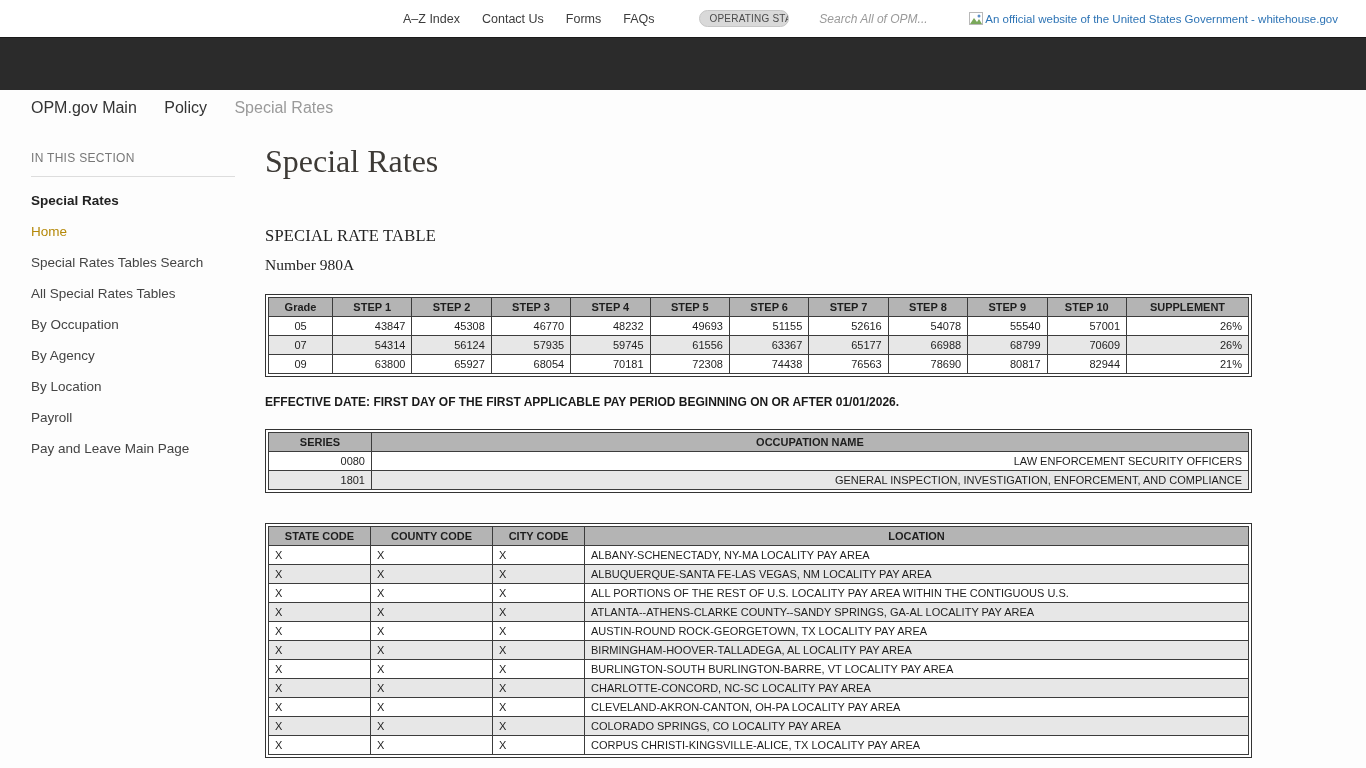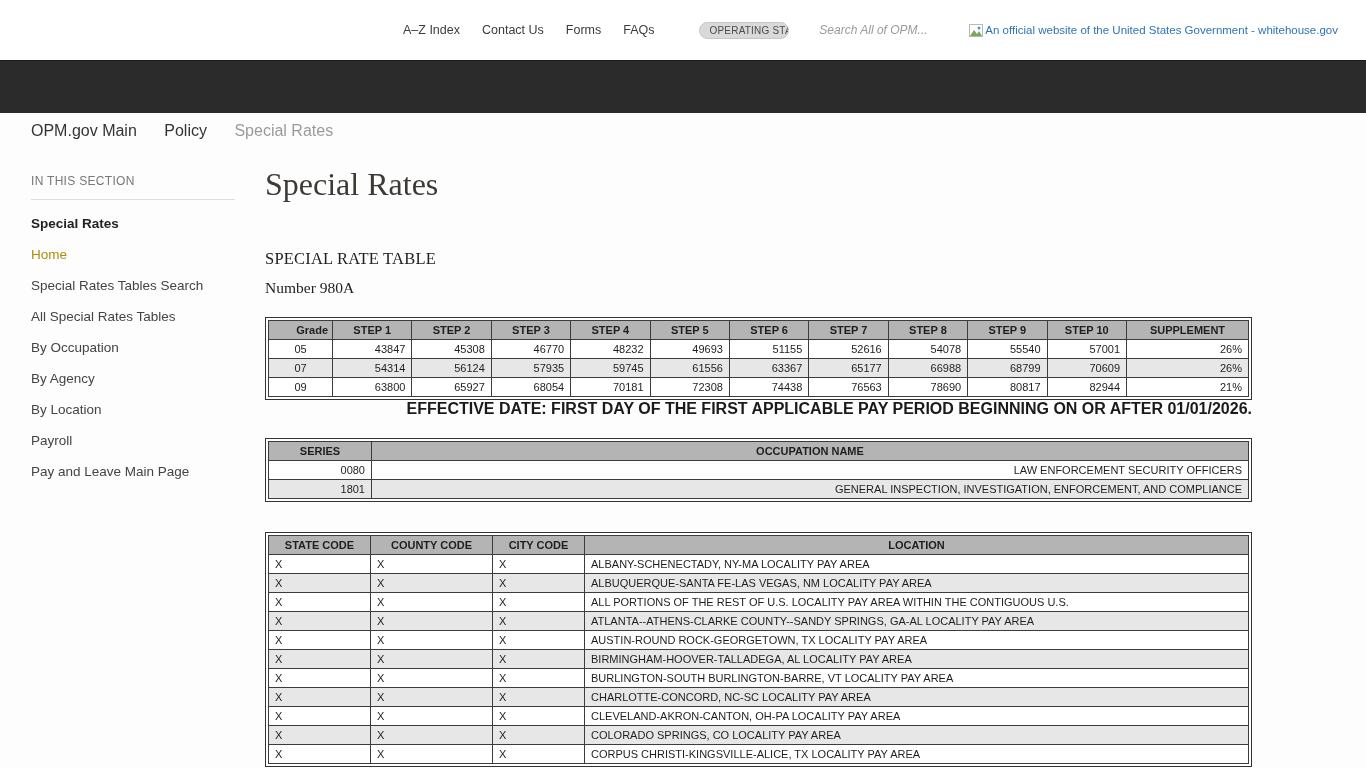--- a/index.html
+++ b/index.html
@@ -1,20 +1,20 @@
 <!DOCTYPE html>
 <html><head>
 <meta charset="utf-8">
 <style>
   * { margin:0; padding:0; box-sizing:border-box; }
   html,body { width:1366px; height:768px; overflow:hidden; background:#fdfdfd;
     font-family:"Liberation Sans", sans-serif; }
 
   
-  .topbar { height:60px; background:#ffffff; display:flex; align-items:center;
+  .topbar { height:37px; background:#ffffff; display:flex; align-items:center;
     padding-left:403px; padding-right:28px; }
   .topbar a.util-link { font-size:12.5px; color:#3c3c3c; text-decoration:none;
     margin-right:22px; white-space:nowrap; }
   .status-pill { margin-left:22px; width:172px; height:17px; background:#d9d9d9;
     border:1px solid #c6c6c6; border-radius:9px; font-size:10px; color:#4a4a4a;
     line-height:15px; padding-left:10px; letter-spacing:.2px; cursor:pointer;
     white-space:nowrap; overflow:hidden; }
   .search-box { margin-left:30px; border:none; background:transparent; width:150px;
     font-size:12px; color:#555; font-family:"Liberation Sans", sans-serif; }
   .search-box::placeholder { font-style:italic; color:#9a9a9a; }
@@ -42,33 +42,33 @@
   .sidebar li.section-title a { font-weight:bold; color:#222; font-size:13.5px; }
   .sidebar li.active a { color:#b5890a; }
 
   .main { margin-left:30px; width:987px; margin-top:26px; }
   h1.page-title { font-family:"Liberation Serif", serif; font-weight:400;
     font-size:32px; color:#3d3a36; }
   .srt-heading { font-family:"Liberation Serif", serif; font-size:16.5px;
     color:#222; margin-top:46px; letter-spacing:.2px; }
   .srt-number { font-family:"Liberation Serif", serif; font-size:15.5px;
     color:#222; margin-top:10px; }
-  .effective { margin-top:0; font-size:16px; font-weight:bold; color:#1a1a1a;text-align:right; }
+  .effective { margin-top:18px; font-size:12px; font-weight:bold; color:#1a1a1a; }
 
   
   .tbl-wrap { border:1px solid #333; padding:2px; background:#fff; margin-top:20px; }
   .tbl-wrap.loc { margin-top:30px; }
   table { border-collapse:collapse; width:100%; }
   th, td { border:1px solid #3c3c3c; font-size:11px; color:#1e1e1e; height:19px; }
   th { background:#b4b4b4; font-weight:bold; text-align:center; padding:2px 4px; }
   td { padding:2px 6px; background:#fff; }
   tr.alt td { background:#e7e7e7; }
 
   #rate-table { table-layout:fixed; }
-  #rate-table th:first-child { width:64px;text-align:right; }
+  #rate-table th:first-child { width:64px; }
   #rate-table th:last-child { width:122px; }
   #rate-table td { text-align:right; }
   #rate-table td:first-child { text-align:center; }
 
   #series-table { table-layout:fixed;border-radius:14px; }
   #series-table th:first-child { width:103px; }
   #series-table td { text-align:right; }
 
   #loc-table { table-layout:fixed; }
   #loc-table th:nth-child(1) { width:102px; }

